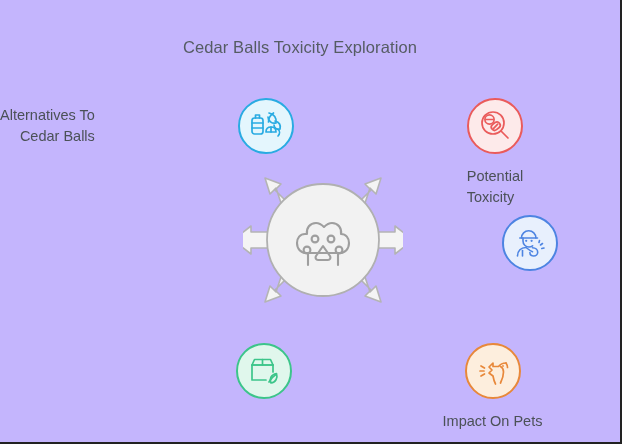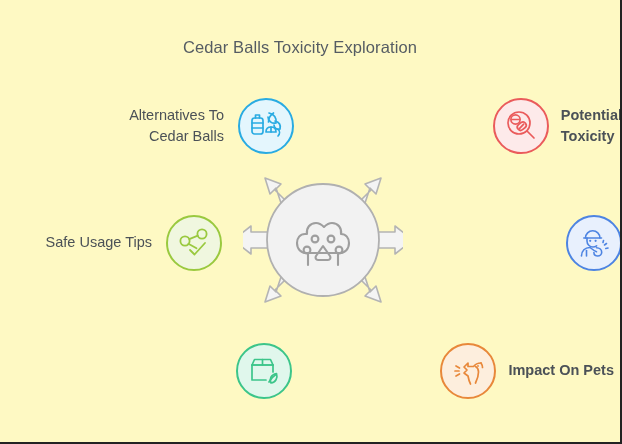--- a/index.html
+++ b/index.html
@@ -7,21 +7,21 @@
     padding: 0;
     background: #ffffff;
   }
   body {
     font-family: "Liberation Sans", sans-serif;
   }
   #infographic-card {
     position: relative;
     width: 622px;
     height: 444px;
-    background: #fef9c3;
+    background: #c4b5fd;
     box-sizing: border-box;
     border-right: 2px solid #222222;
     border-bottom: 2px solid #222222;
     border-top: 0;
     border-left: 0;
     overflow: hidden;
   }
   #diagram-title {
     position: absolute;
     top: 38px;
@@ -45,21 +45,21 @@
   #hub svg { display: block; }
 
   
   .node {
     position: absolute;
     display: flex;
     align-items: center;
     gap: 12px;
   }
   .node.left-side { flex-direction: row; justify-content: flex-end; }
-  .node.right-side { justify-content: flex-end; font-weight: bold; }
+  .node.right-side { flex-direction: column; justify-content: center; }
   .node-label {
     font-size: 14.5px;
     line-height: 1.45;
     color: #4b5157;
     white-space: pre-line;
   }
   .left-side .node-label { text-align: right; }
   .right-side .node-label { text-align: left; }
 
   .node-icon {
@@ -69,26 +69,26 @@
     border: 2px solid #999;
     box-sizing: border-box;
     display: flex;
     align-items: center;
     justify-content: center;
     flex: 0 0 56px;
   }
   .node-icon svg { display: block; }
 
   
-  #node-alternatives { left: 0px;   top: 98px;  width: 294px; }
+  #node-alternatives { left: 0px;   top: 98px;  width: 294px; justify-content: space-between; }
   #node-toxicity     { left: 368px; top: 98px;  width: 254px; }
   #node-safe-usage   { left: 0px;   top: 215px; width: 222px; }
   #node-humans       { left: 438px; top: 215px; width: 184px; }
   #node-eco          { left: 0px;   top: 343px; width: 292px; }
-  #node-pets         { left: 355px; top: 343px; width: 259px; }
+  #node-pets         { left: 363px; top: 343px; width: 259px; }
 
   #node-alternatives .node-label,
   #node-safe-usage .node-label,
   #node-eco .node-label { padding-right: 2px; }
 </style>
 </head>
 <body>
 
 <div id="infographic-card">
 
@@ -155,32 +155,20 @@
         <circle cx="11.5" cy="10.5" r="4.6"></circle>
         <path d="M8 10.5 L15 10.5"></path>
         <rect x="13" y="14" width="9.5" height="6.4" rx="3.2" transform="rotate(-38 17.7 17.2)"></rect>
         <path d="M15.4 19.6 L19.7 15.2"></path>
       </svg>
     </div>
     <div class="node-label">Potential
 Toxicity</div>
   </div>
 
-  <div class="node left-side" id="node-safe-usage">
-    <div class="node-label">Safe Usage Tips</div>
-    <div class="node-icon" style="border-color:#9ac93f; background:#f0f7df;">
-      <svg width="34" height="34" viewBox="0 0 34 34" fill="none" stroke="#9ac93f" stroke-width="1.8" stroke-linecap="round" stroke-linejoin="round">
-        <circle cx="8" cy="15" r="4.6"></circle>
-        <circle cx="25" cy="8" r="4.6"></circle>
-        <path d="M12.3 13.2 L20.8 9.7"></path>
-        <path d="M11.4 17.7 L19.5 22.2"></path>
-        <path d="M13 24 L17.5 28.5 L28 17"></path>
-      </svg>
-    </div>
-  </div>
 
   <div class="node right-side" id="node-humans">
     <div class="node-icon" style="border-color:#4d84e2; background:#e8f0fd;">
       <svg width="34" height="34" viewBox="0 0 34 34" fill="none" stroke="#4d84e2" stroke-width="1.6" stroke-linecap="round" stroke-linejoin="round">
         <path d="M8.5 12 c0 -4.2 3.2 -7.2 7.2 -7.2 c4 0 7.2 3 7.2 7.2"></path>
         <path d="M6.8 12 L24.5 12"></path>
         <path d="M10 12 L10 15 c0 3.3 2.7 6 6 6 c1.4 0 2.6 -0.5 3.6 -1.2"></path>
         <circle cx="13.2" cy="14.8" r="1.1" fill="#4d84e2" stroke="none"></circle>
         <circle cx="18.6" cy="14.8" r="1.1" fill="#4d84e2" stroke="none"></circle>
         <path d="M4.5 30 c0 -5.2 3.6 -8.5 8.2 -8.5"></path>

